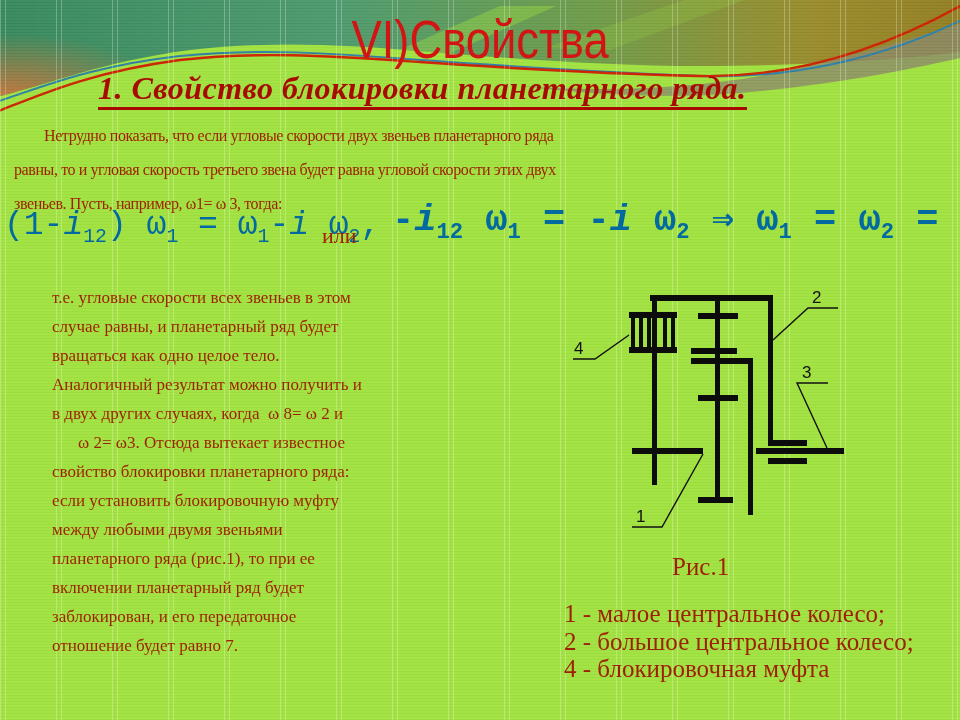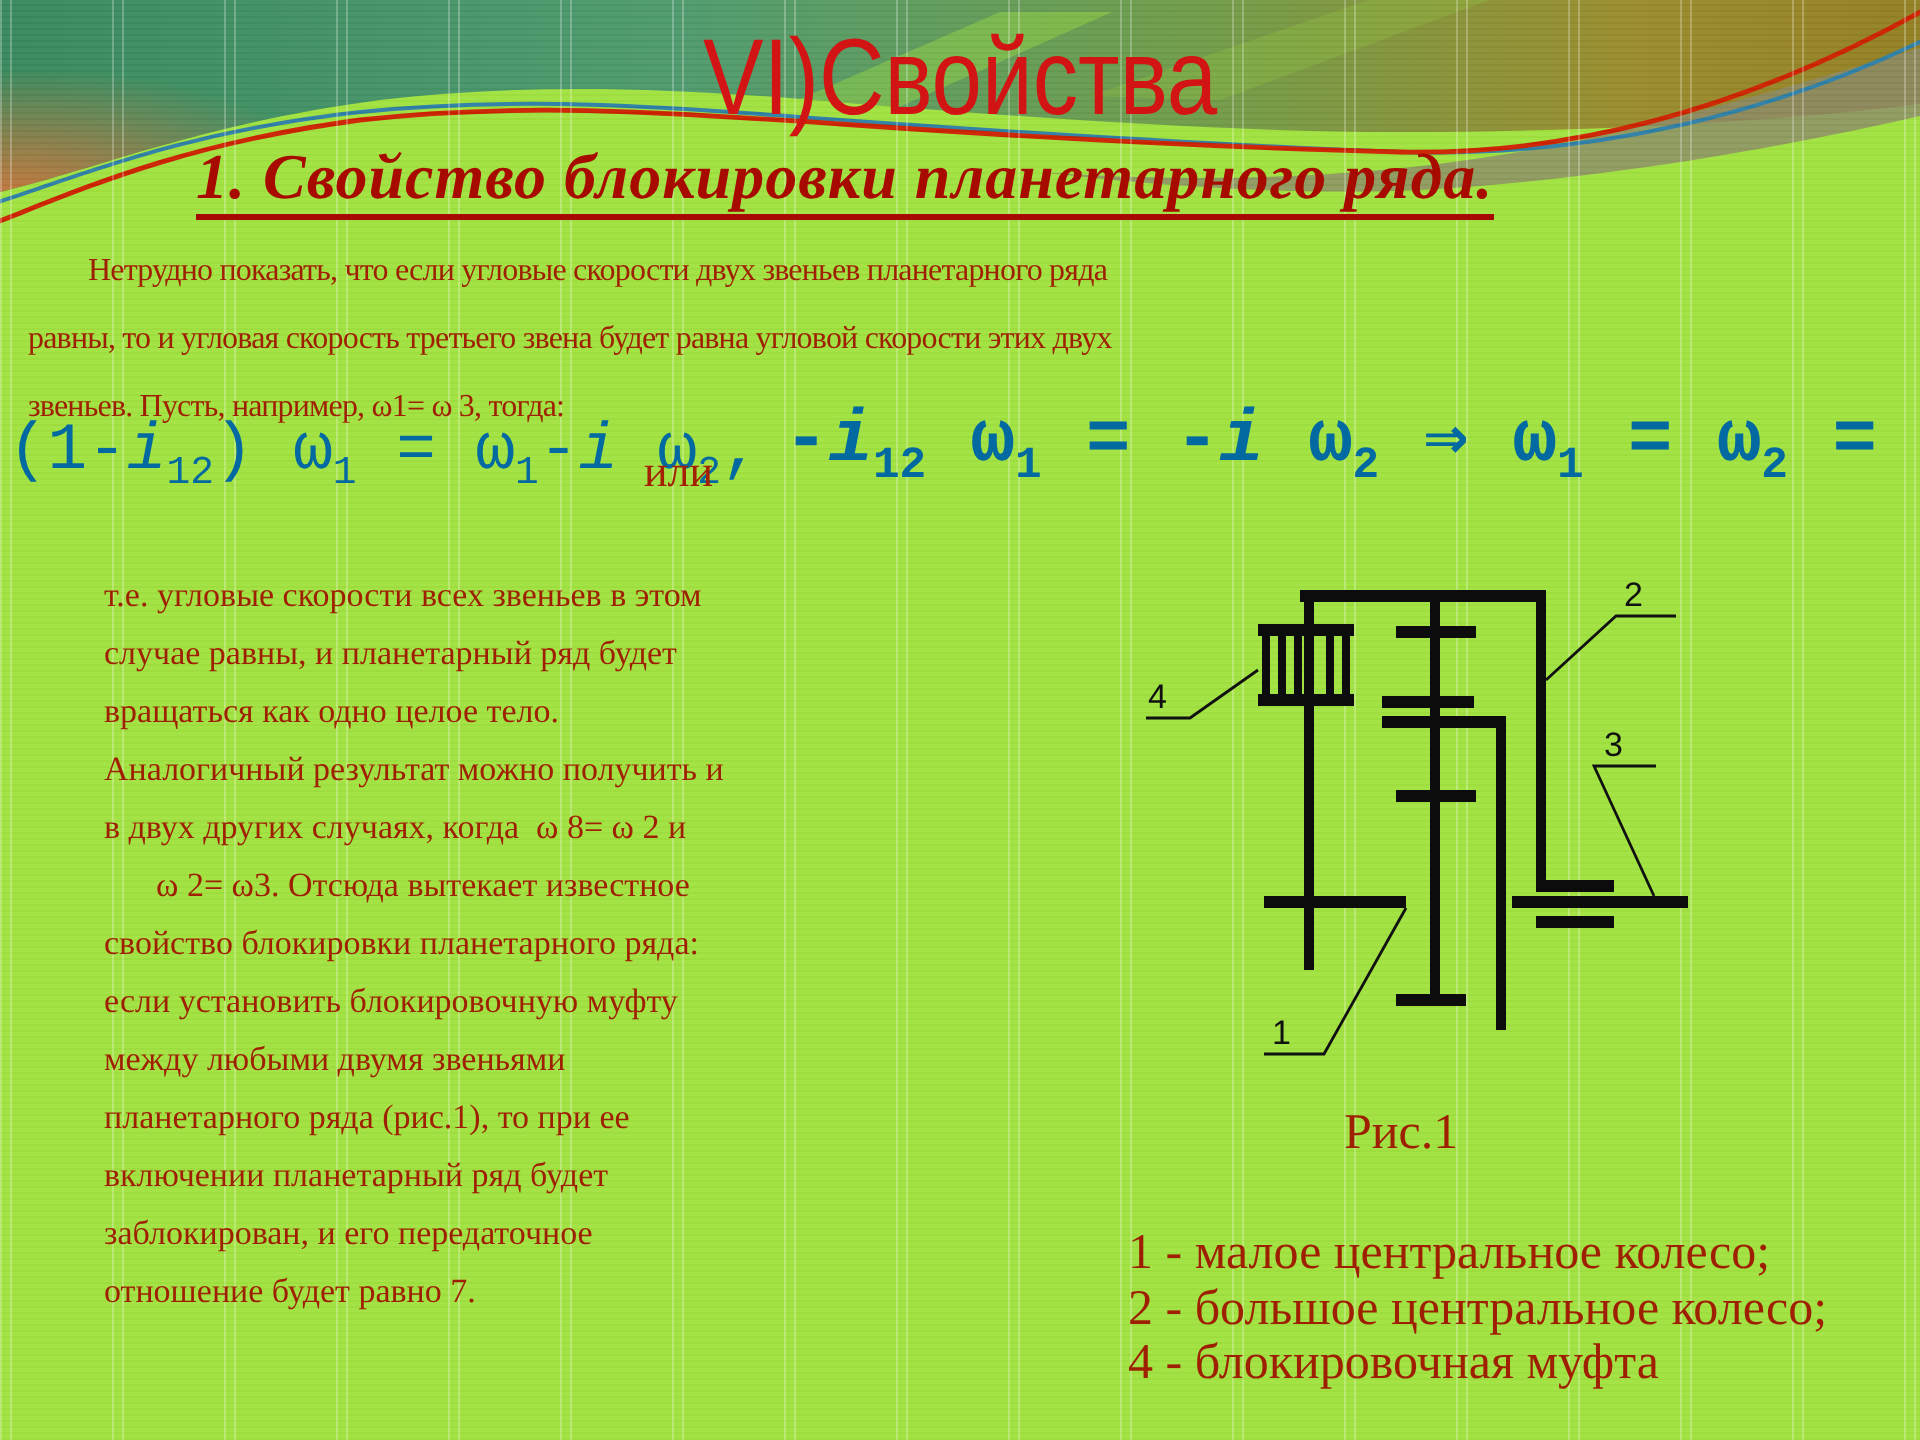--- a/index.html
+++ b/index.html
@@ -56,21 +56,21 @@
   }
   .bodytext .line { white-space:pre; }
   .bodytext .line.indent { padding-left:26px; }
   svg.schematic { position:absolute; left:560px; top:270px; }
   .fig-caption {
     position:absolute; left:672px; top:553px;
     font-size:25px; color:#9E1F02;
   }
   .legend {
     position:absolute; left:564px; top:600px;
-    font-size:25px; line-height:27.5px; color:#9E1F02;margin-top:13px;
+    font-size:25px; line-height:27.5px; color:#9E1F02;
   }
   .legend .line { white-space:pre; }
 </style>
 </head>
 <body>
 
 <svg class="bg" width="960" height="720" viewBox="0 0 960 720">
   <defs>
     <linearGradient id="topg" x1="0" y1="0" x2="1" y2="0">
       <stop offset="0" stop-color="#38895D"></stop>

